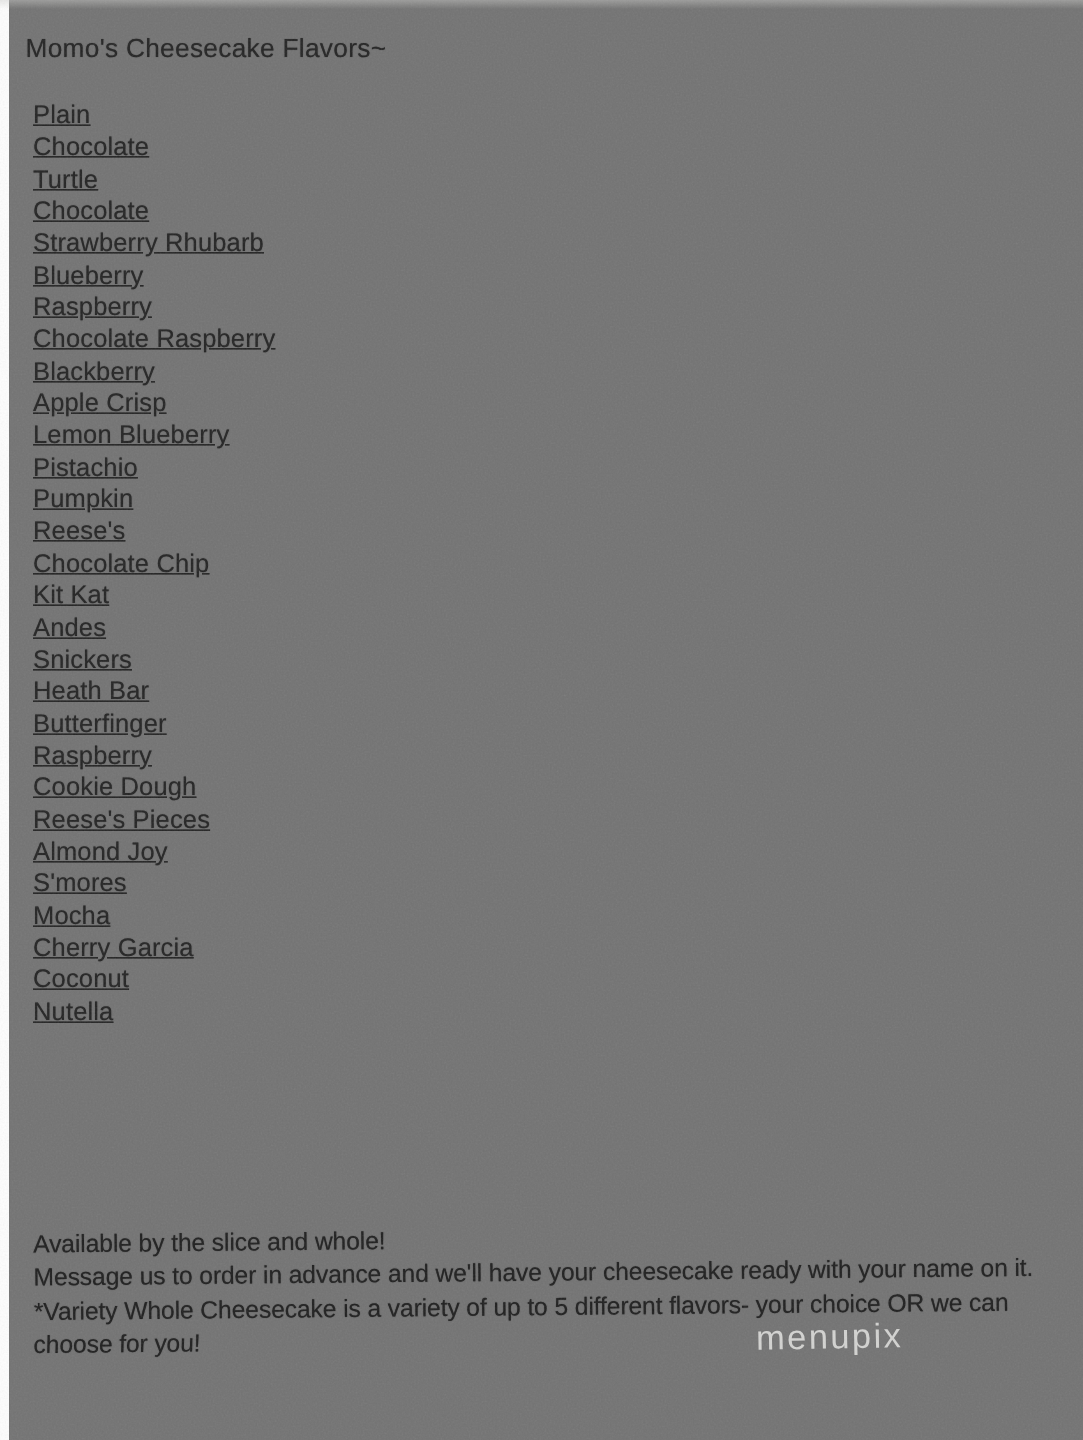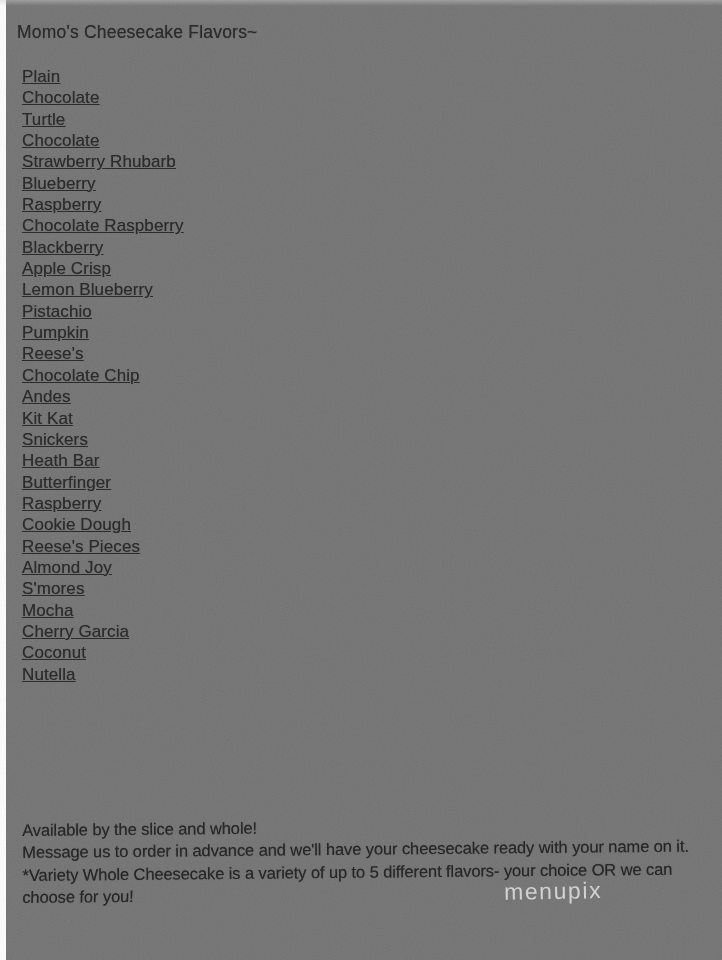--- a/index.html
+++ b/index.html
@@ -114,22 +114,22 @@
     <li>Blueberry</li>
     <li>Raspberry</li>
     <li>Chocolate Raspberry</li>
     <li>Blackberry</li>
     <li>Apple Crisp</li>
     <li>Lemon Blueberry</li>
     <li>Pistachio</li>
     <li>Pumpkin</li>
     <li>Reese's</li>
     <li>Chocolate Chip</li>
+    <li>Kit Kat</li>
     <li>Andes</li>
-    <li>Kit Kat</li>
     <li>Snickers</li>
     <li>Heath Bar</li>
     <li>Butterfinger</li>
     <li>Raspberry</li>
     <li>Cookie Dough</li>
     <li>Reese's Pieces</li>
     <li>Almond Joy</li>
     <li>S'mores</li>
     <li>Mocha</li>
     <li>Cherry Garcia</li>

